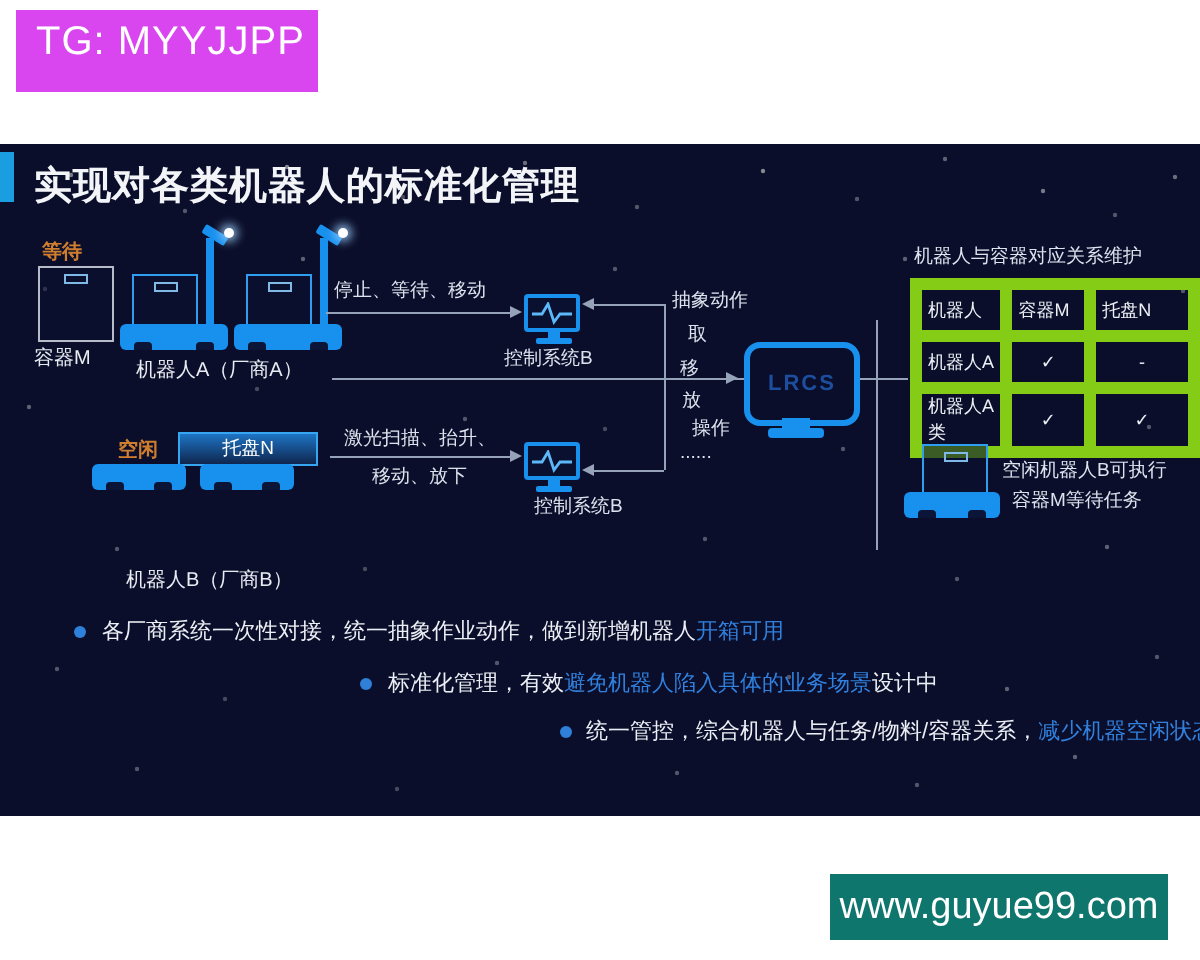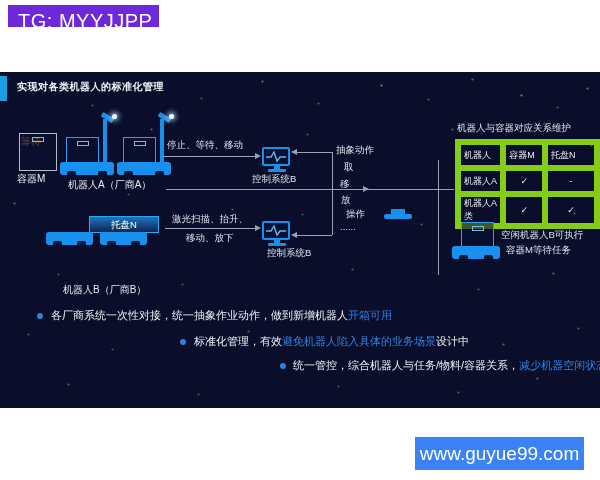--- a/index.html
+++ b/index.html
@@ -2,27 +2,27 @@
 <html><head>
 <meta charset="utf-8">
 <style>
   html,body{margin:0;padding:0;}
   .page{
     position:relative; width:600px; height:480px; background:#ffffff;
     font-family:"Liberation Sans","DejaVu Sans",sans-serif; overflow:hidden;
   }
   
   .wm-top{
-    position:absolute; left:8px; top:5px; width:141px; height:22px;
-    background:#6d28d9; color:#fff; font-size:20px; line-height:33px;
+    position:absolute; left:8px; top:5px; width:141px; height:41px;
+    background:#d946ef; color:#fff; font-size:20px; line-height:33px;
     padding-left:10px; letter-spacing:.5px;
   }
   .wm-bottom{
     position:absolute; left:415px; top:437px; width:169px; height:33px;
-    background:#3b82f6; color:#fff; font-size:19px; line-height:33px; text-align:center;
+    background:#0f766e; color:#fff; font-size:19px; line-height:33px; text-align:center;
   }
   
   .slide{
     position:absolute; left:0; top:72px; width:600px; height:336px;
     background:#0a0e2a; overflow:hidden; color:#e8ebf2;
   }
   .stars{
     position:absolute; left:0; top:0; width:1px; height:1px; border-radius:50%;
     background:transparent;
     box-shadow:
@@ -42,25 +42,25 @@
       352px 197px 0 .6px rgba(255,255,255,.3), 478px 217px 0 .6px rgba(255,255,255,.3),
       553px 201px 0 .6px rgba(255,255,255,.35), 28px 262px 0 .6px rgba(255,255,255,.3),
       112px 277px 0 .6px rgba(255,255,255,.25), 248px 259px 0 .6px rgba(255,255,255,.3),
       394px 266px 0 .6px rgba(255,255,255,.3), 503px 272px 0 .6px rgba(255,255,255,.35),
       578px 256px 0 .6px rgba(255,255,255,.3), 68px 312px 0 .6px rgba(255,255,255,.3),
       198px 322px 0 .6px rgba(255,255,255,.25), 338px 314px 0 .6px rgba(255,255,255,.3),
       458px 320px 0 .6px rgba(255,255,255,.3), 537px 306px 0 .6px rgba(255,255,255,.35);
   }
   .abs{position:absolute;}
   .title-accent{left:0; top:4px; width:7px; height:25px; background:#1b9de2;}
-  .slide-title{left:17px; top:8px; font-size:10px; font-weight:bold; color:#f2f4f8; letter-spacing:.5px;}
+  .slide-title{left:17px; top:8px; font-size:19px; font-weight:bold; color:#f2f4f8; letter-spacing:.5px;}
 
   .lbl{font-size:10px; color:#e8ebf2; white-space:nowrap;}
   .lbl-s{font-size:9.5px; color:#dde3ee; white-space:nowrap;}
-  .status{font-size:10px; font-weight:normal; color:#cf7e30; white-space:nowrap;margin-top:16px;}
+  .status{font-size:10px; font-weight:bold; color:#cf7e30; white-space:nowrap;}
 
   
   .crate{border:1.5px solid #b6bdc9; background:rgba(10,16,48,.5);}
   .crate-blue{border:1.5px solid #2f9df0; background:rgba(10,16,48,.6);}
   .crate .handle,.crate-blue .handle{
     position:absolute; left:50%; top:3px; transform:translateX(-50%);
     width:10px; height:3px; border:1px solid #7fb9e8;
   }
   
   .bot-base{height:13px; background:#1790ee; border-radius:3px;}
@@ -199,20 +199,23 @@
     <div class="abs head-right" style="left:363px; top:113.5px;"></div>
     <div class="abs vline" style="left:438px; top:88px; height:115px;"></div>
 
     <div class="abs lbl-s" style="left:336px; top:72px;">抽象动作</div>
     <div class="abs lbl-s" style="left:344px; top:89px;">取</div>
     <div class="abs lbl-s" style="left:340px; top:106px;">移</div>
     <div class="abs lbl-s" style="left:341px; top:122px;">放</div>
     <div class="abs lbl-s" style="left:346px; top:136px;">操作</div>
     <div class="abs lbl-s" style="left:340px; top:149px;">......</div>
 
+    <div class="abs lrcs-screen">
+      <span>LRCS</span>
+    </div>
     <div class="abs lrcs-neck"></div>
     <div class="abs lrcs-base"></div>
 
     <div class="abs lbl-s" style="left:457px; top:50px;">机器人与容器对应关系维护</div>
     <table class="abs map-table">
       <tbody>
           <tr>
         <th class="c1">机器人</th>
         <th class="c2">容器M</th>
         <th class="c3">托盘N</th>

